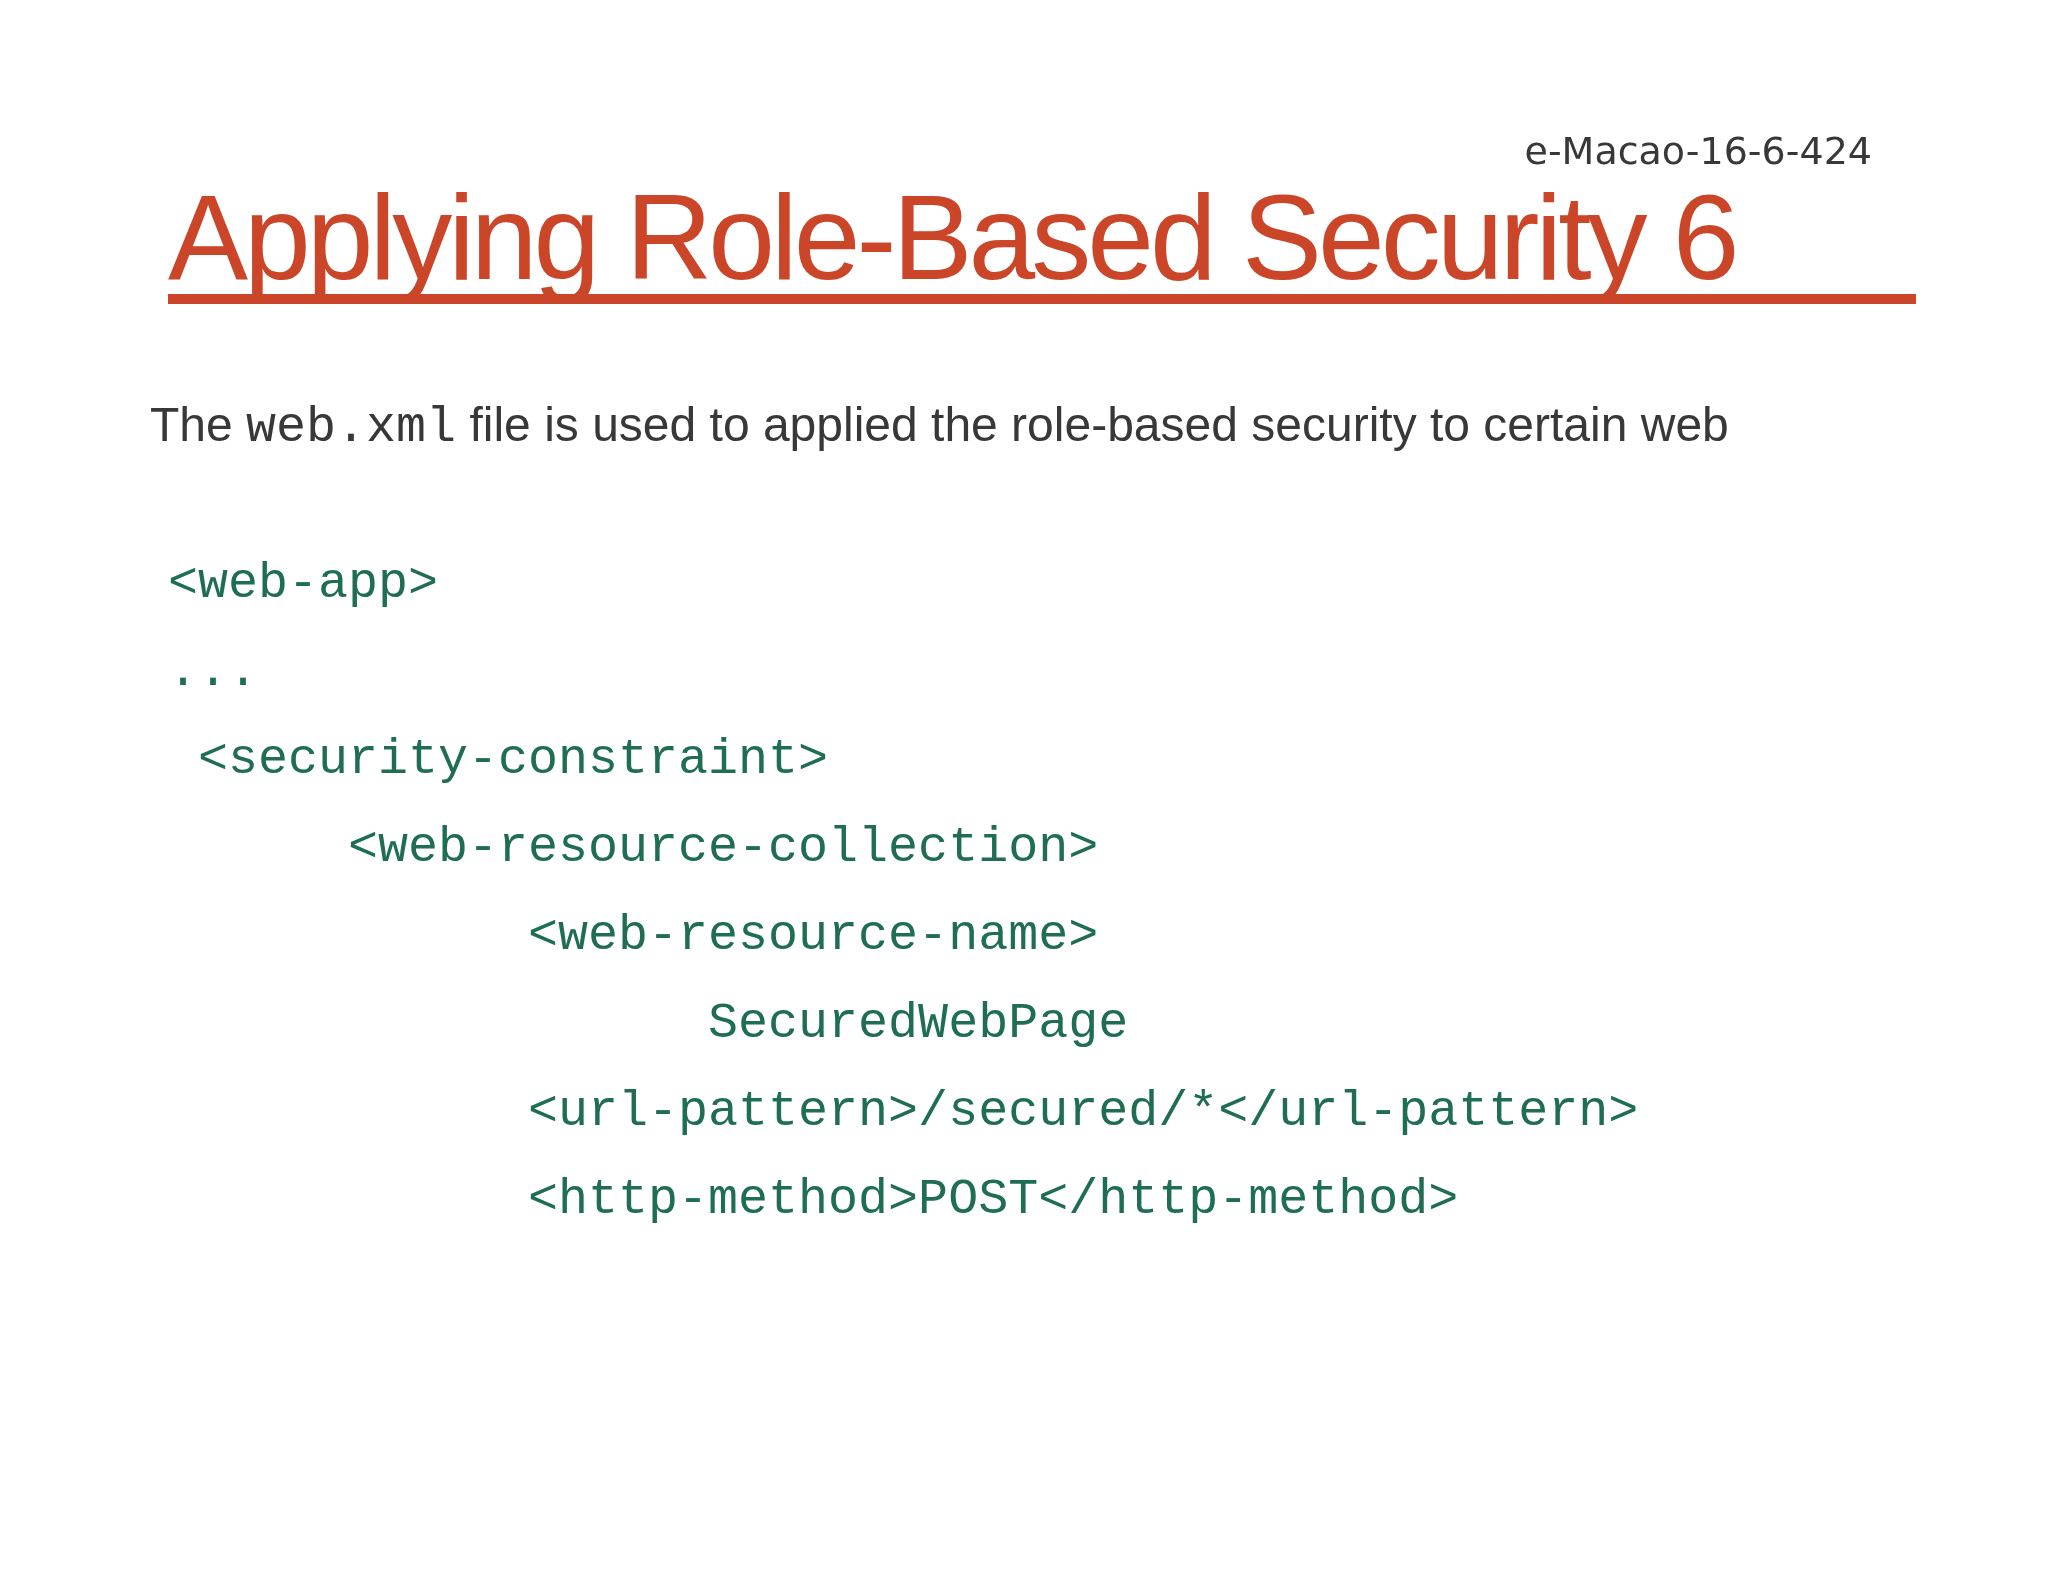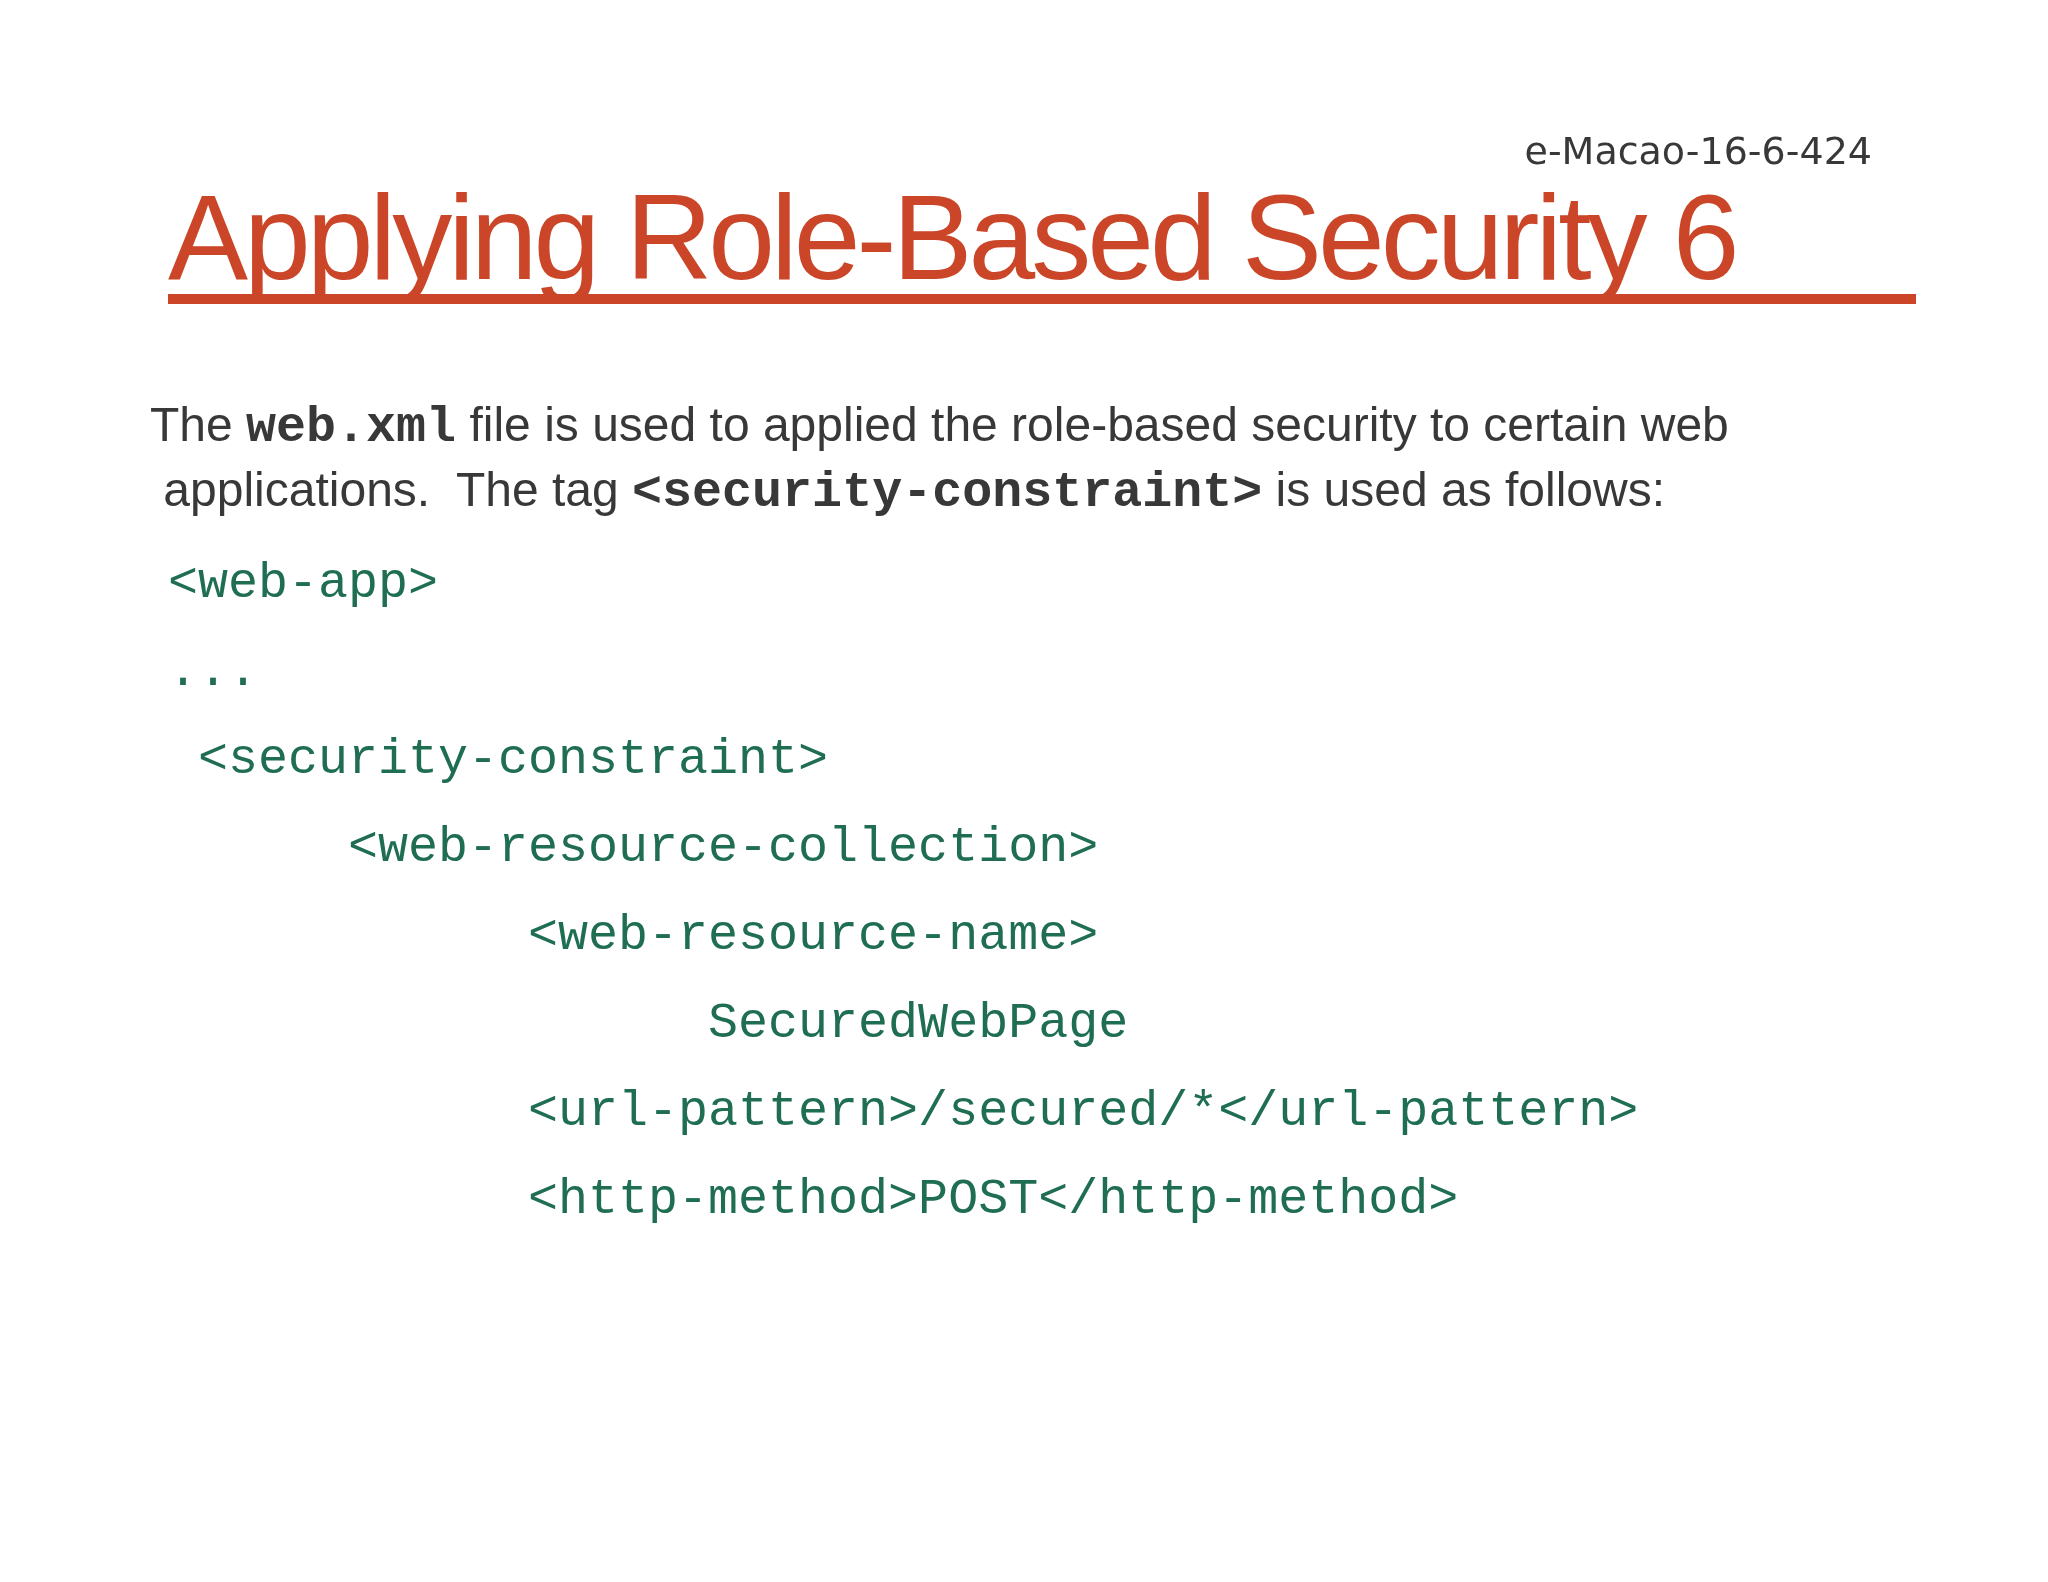--- a/index.html
+++ b/index.html
@@ -55,21 +55,20 @@
     line-height: 62px;
     color: #383838;
   }
   .para-line {
     white-space: pre;
   }
   .inline-code {
     font-family: "Liberation Mono", monospace;
     font-size: 50px;
     letter-spacing: 0;
-    font-weight: bold;
   }
   .code-block {
     position: absolute;
     left: 146px;
     top: 540px;
     font-family: "Liberation Mono", monospace;
     font-size: 50px;
     line-height: 88px;
     color: #1f6e52;
   }
@@ -84,21 +83,20 @@
 <div class="slide">
 
   <div class="header-ref">e-Macao-16-6-424</div>
 
   <h1 class="slide-title">Applying Role-Based Security 6</h1>
 
   <div class="title-underline"></div>
 
   <div class="body-paragraph">
     <div class="para-line"><span>The </span><span class="inline-code">web.xml</span><span> file is used to applied the role-based security to certain web</span></div>
-    <div class="para-line"><span> applications.  The tag </span><span class="inline-code">&lt;security-constraint&gt;</span><span> is used as follows:</span></div>
   </div>
 
   <div class="code-block">
     <div class="code-line">&lt;web-app&gt;</div>
     <div class="code-line">...</div>
     <div class="code-line"> &lt;security-constraint&gt;</div>
     <div class="code-line">      &lt;web-resource-collection&gt;</div>
     <div class="code-line">            &lt;web-resource-name&gt;</div>
     <div class="code-line">                  SecuredWebPage</div>
     <div class="code-line">            &lt;url-pattern&gt;/secured/*&lt;/url-pattern&gt;</div>

